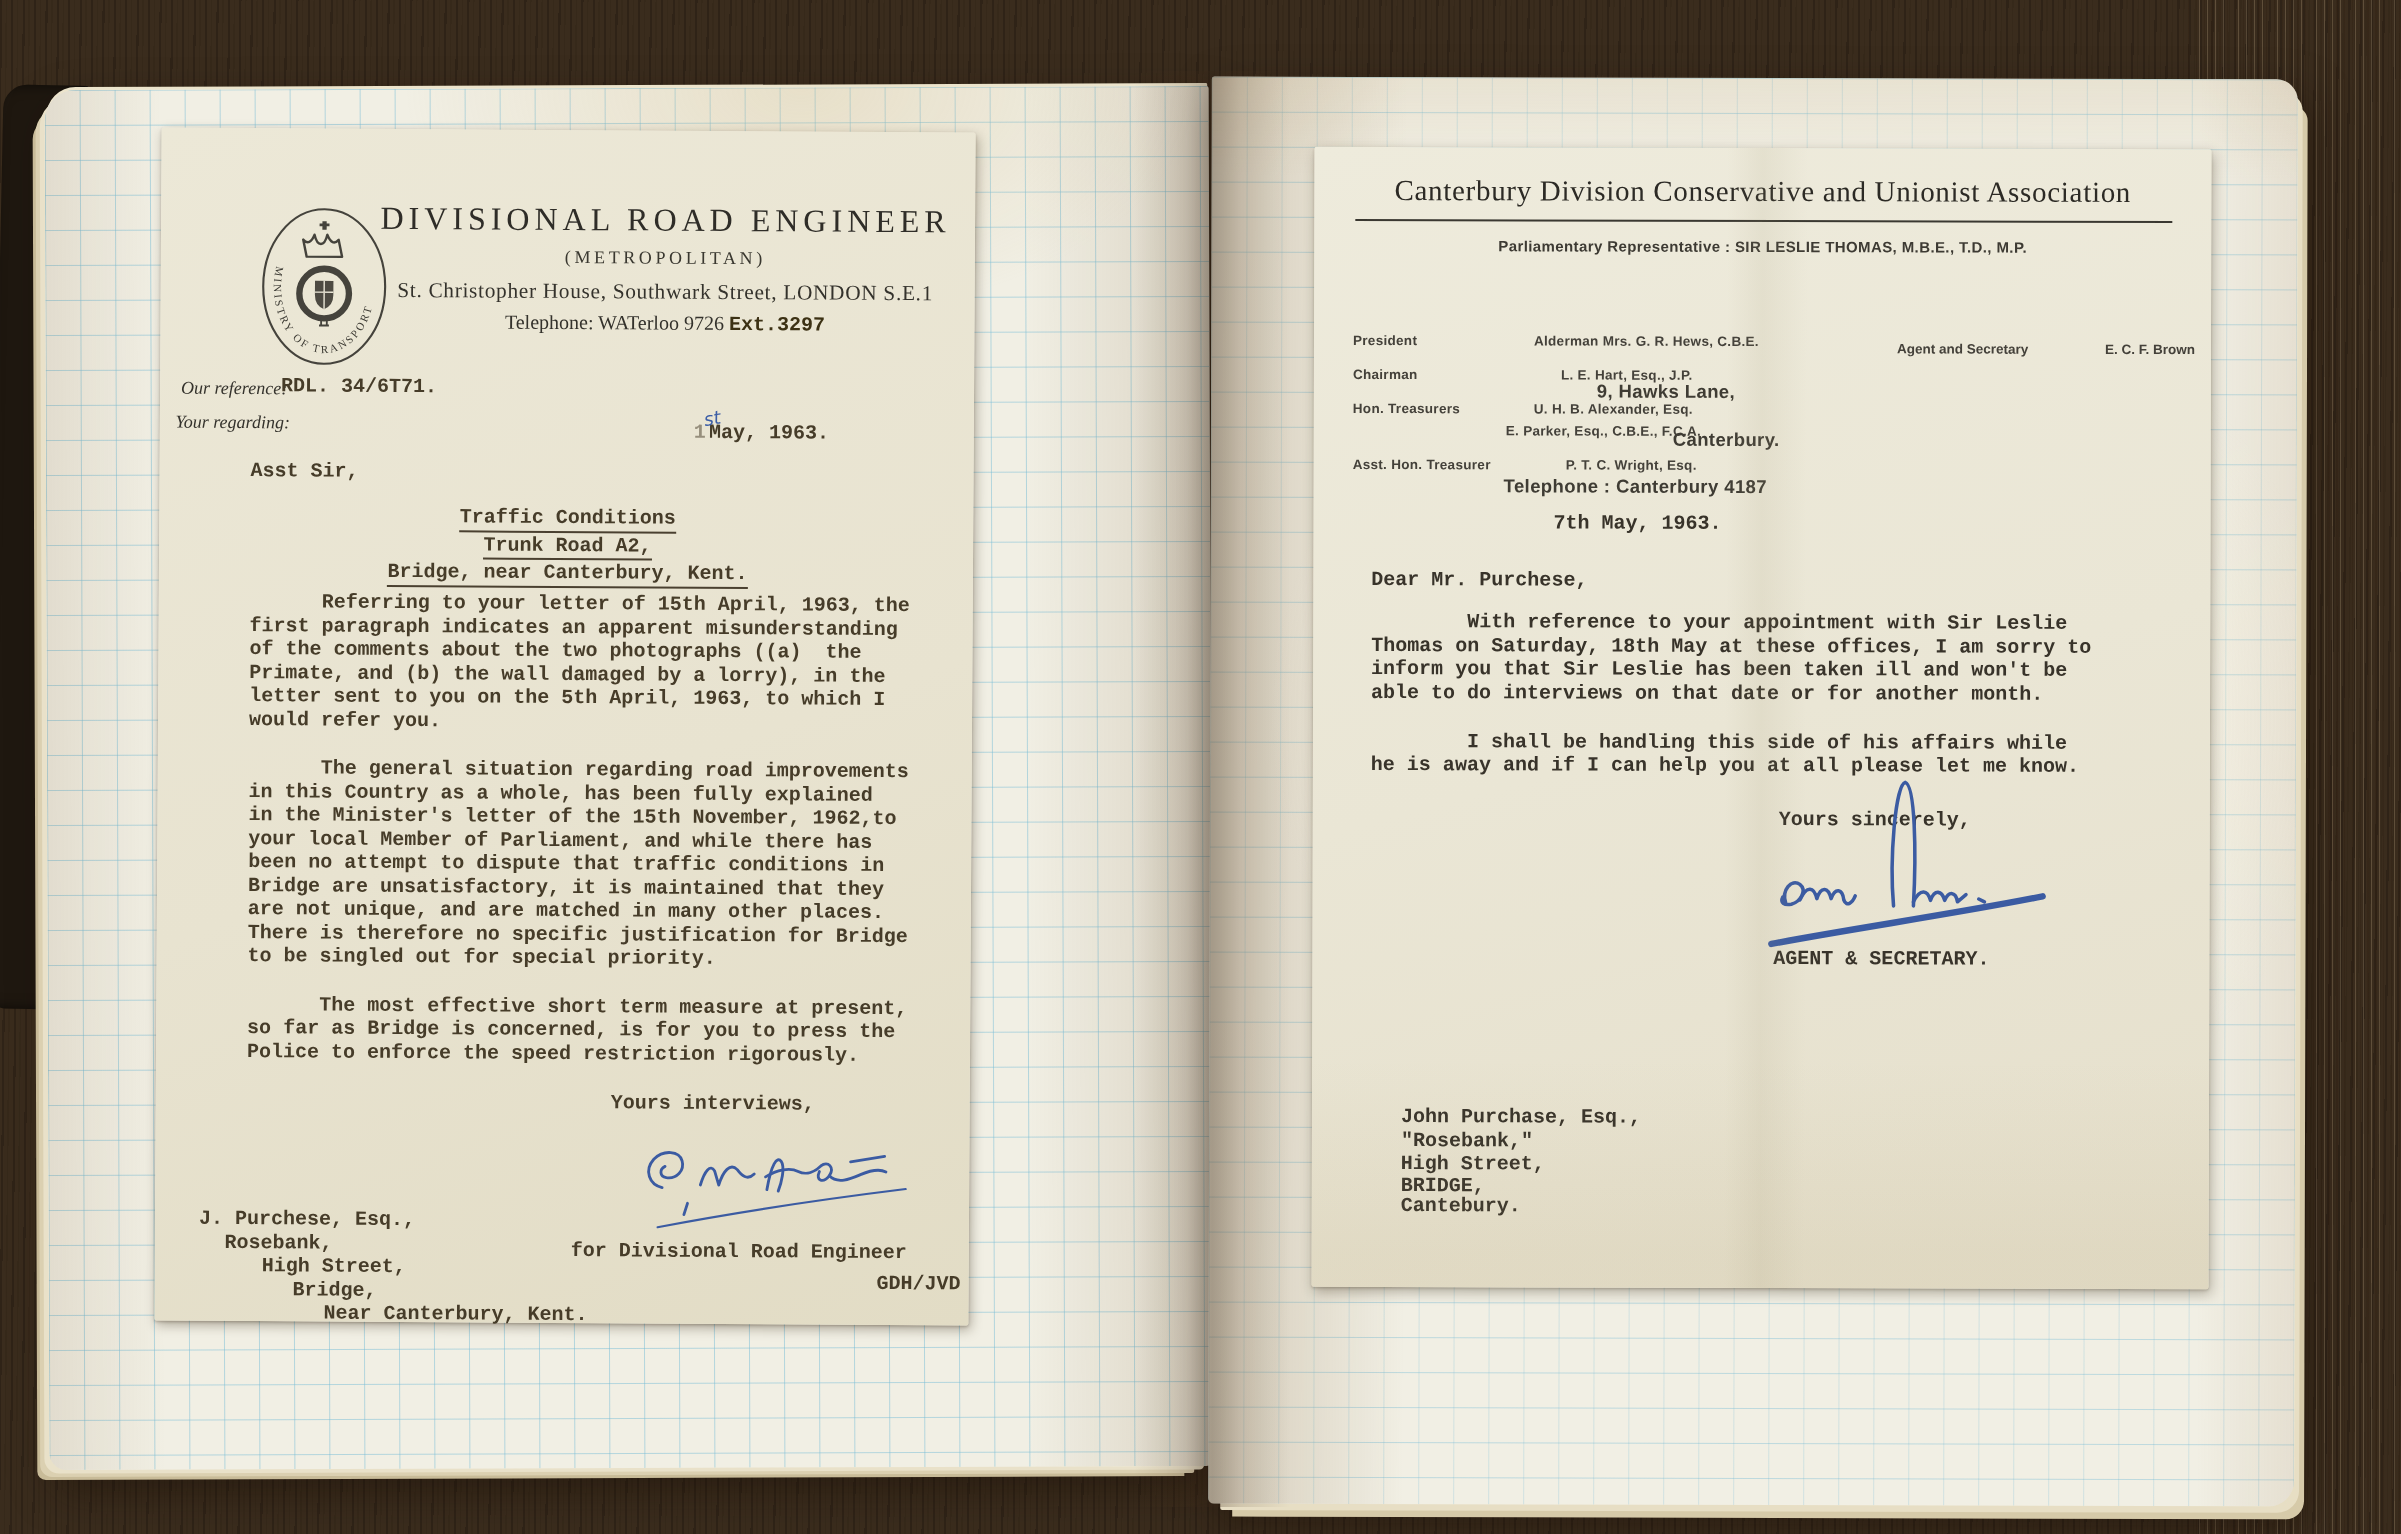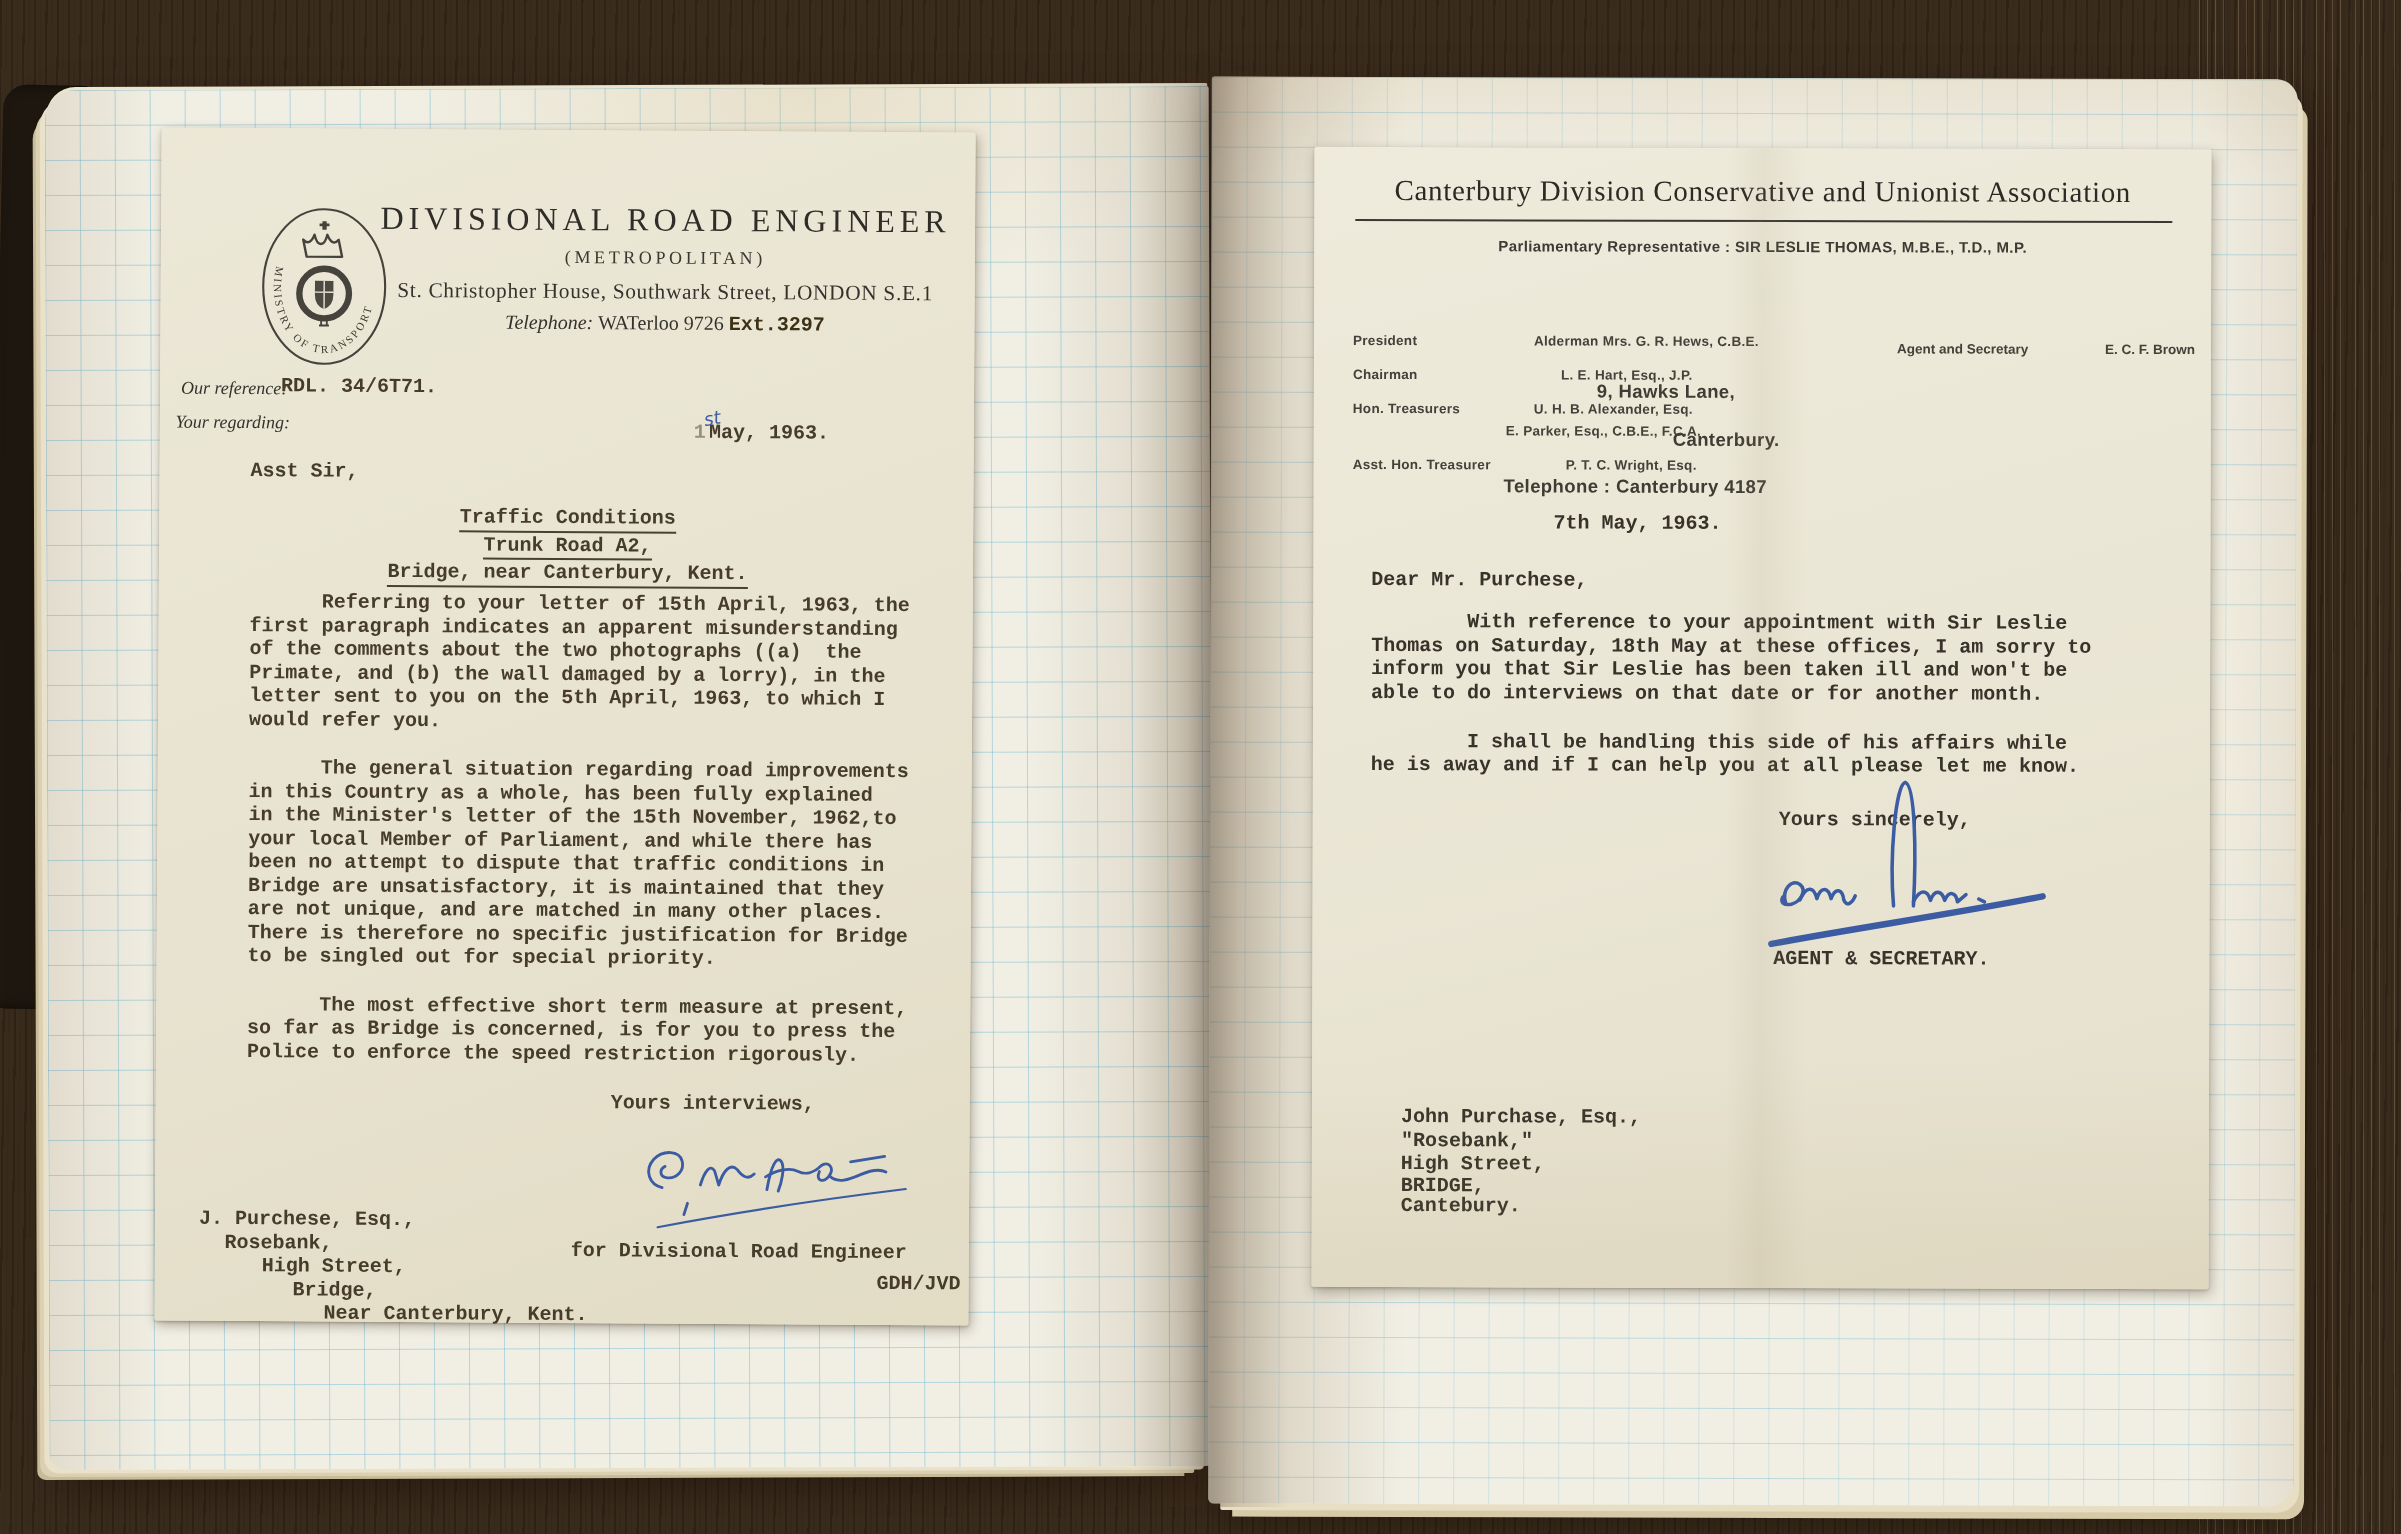--- a/index.html
+++ b/index.html
@@ -61,21 +61,21 @@
   .serif{font-family:"Liberation Serif","DejaVu Serif",serif;color:#34322c;}
   .pre{white-space:pre-wrap;}
   .abs{position:absolute;}
 
   
   .ll-head{position:absolute;left:213px;top:71px;width:583px;text-align:center;}
   .ll-title{font-size:32px;letter-spacing:5px;color:#2f2d28;}
   .ll-sub{font-size:18px;letter-spacing:3.6px;margin-top:8.5px;color:#3a3830;}
   .ll-addr{font-size:21.3px;margin-top:11.4px;letter-spacing:0.7px;}
   .ll-tel{font-size:20px;margin-top:7.1px;}
-  .ll-tel .lbl{font-style:italic;}
+  .ll-tel .lbl{}
   .ll-tel .ext{font-family:"Liberation Mono","DejaVu Sans Mono",monospace;font-weight:700;color:#3c3114;}
   .ref-lbl{font-style:italic;font-size:18px;}
   .typed{font-size:20px;line-height:23.5px;}
   .subject{position:absolute;left:181px;top:375px;width:455px;text-align:center;font-size:20px;line-height:25px;}
   .subject span{display:inline-block;border-bottom:2.1px solid #4a4030;padding-bottom:0.7px;}
   .body-text{position:absolute;left:91px;top:462px;width:711px;}
   .body-text p{margin:0 0 25px 0;}
   .recip div{line-height:23.5px;}
 
   

